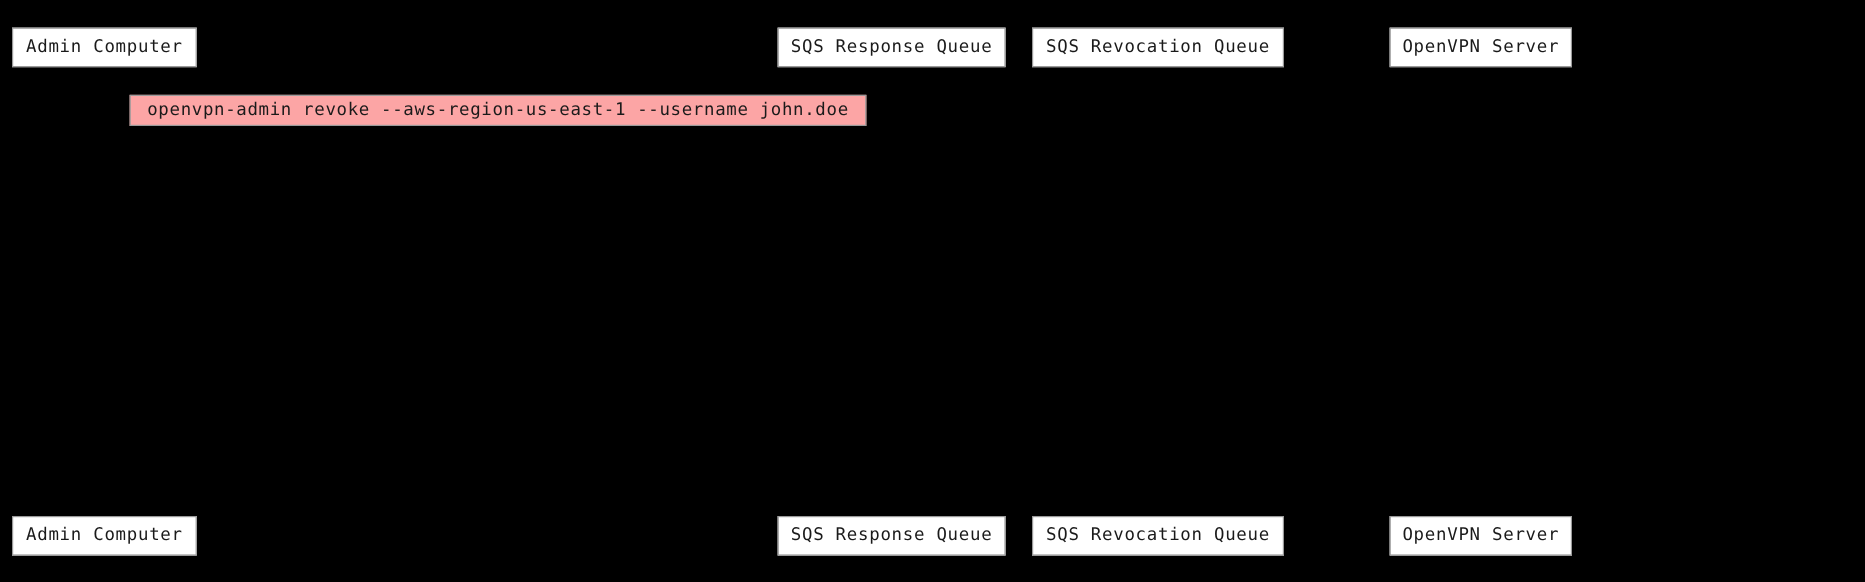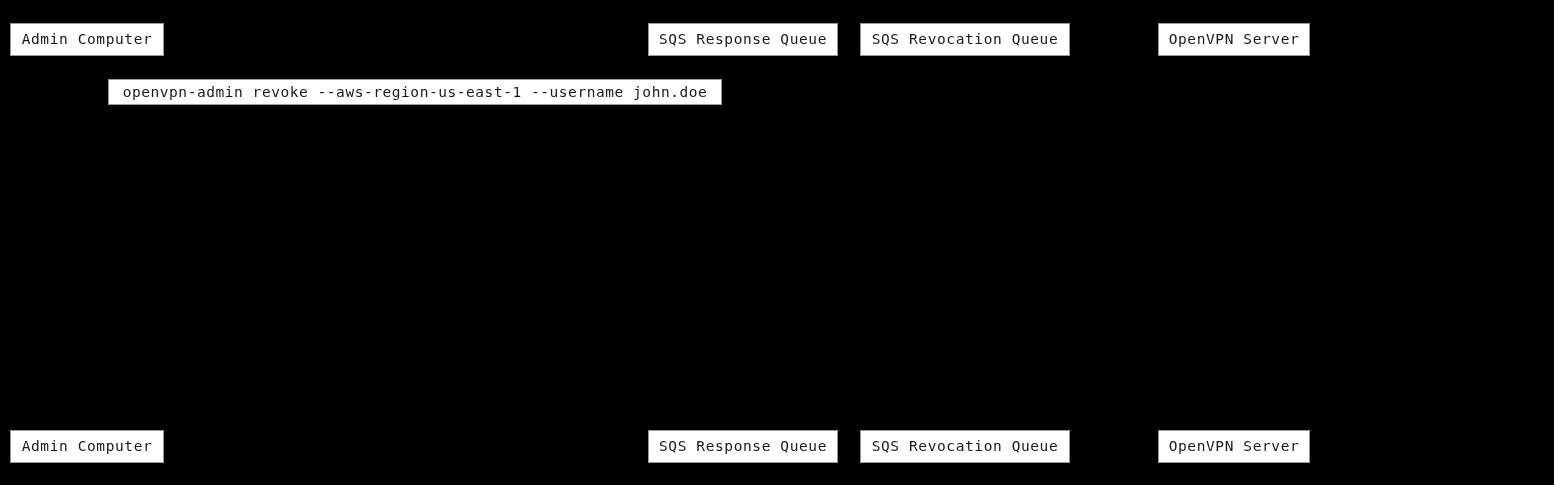--- a/index.html
+++ b/index.html
@@ -39,21 +39,21 @@
     display: flex;
     align-items: center;
     justify-content: center;
     white-space: nowrap;
     height: 33px;
   }
 
   
   .message-label {
     position: absolute;
-    background: #ffffff;
+    background: #fca5a5;
     border: 1px solid #9a9a9a;
     box-sizing: border-box;
     color: #1a1a1a;
     font-family: "DejaVu Sans Mono", "Liberation Mono", monospace;
     font-size: 14.5px;
     line-height: 1;
     letter-spacing: 0.55px;
     display: flex;
     align-items: center;
     justify-content: center;

